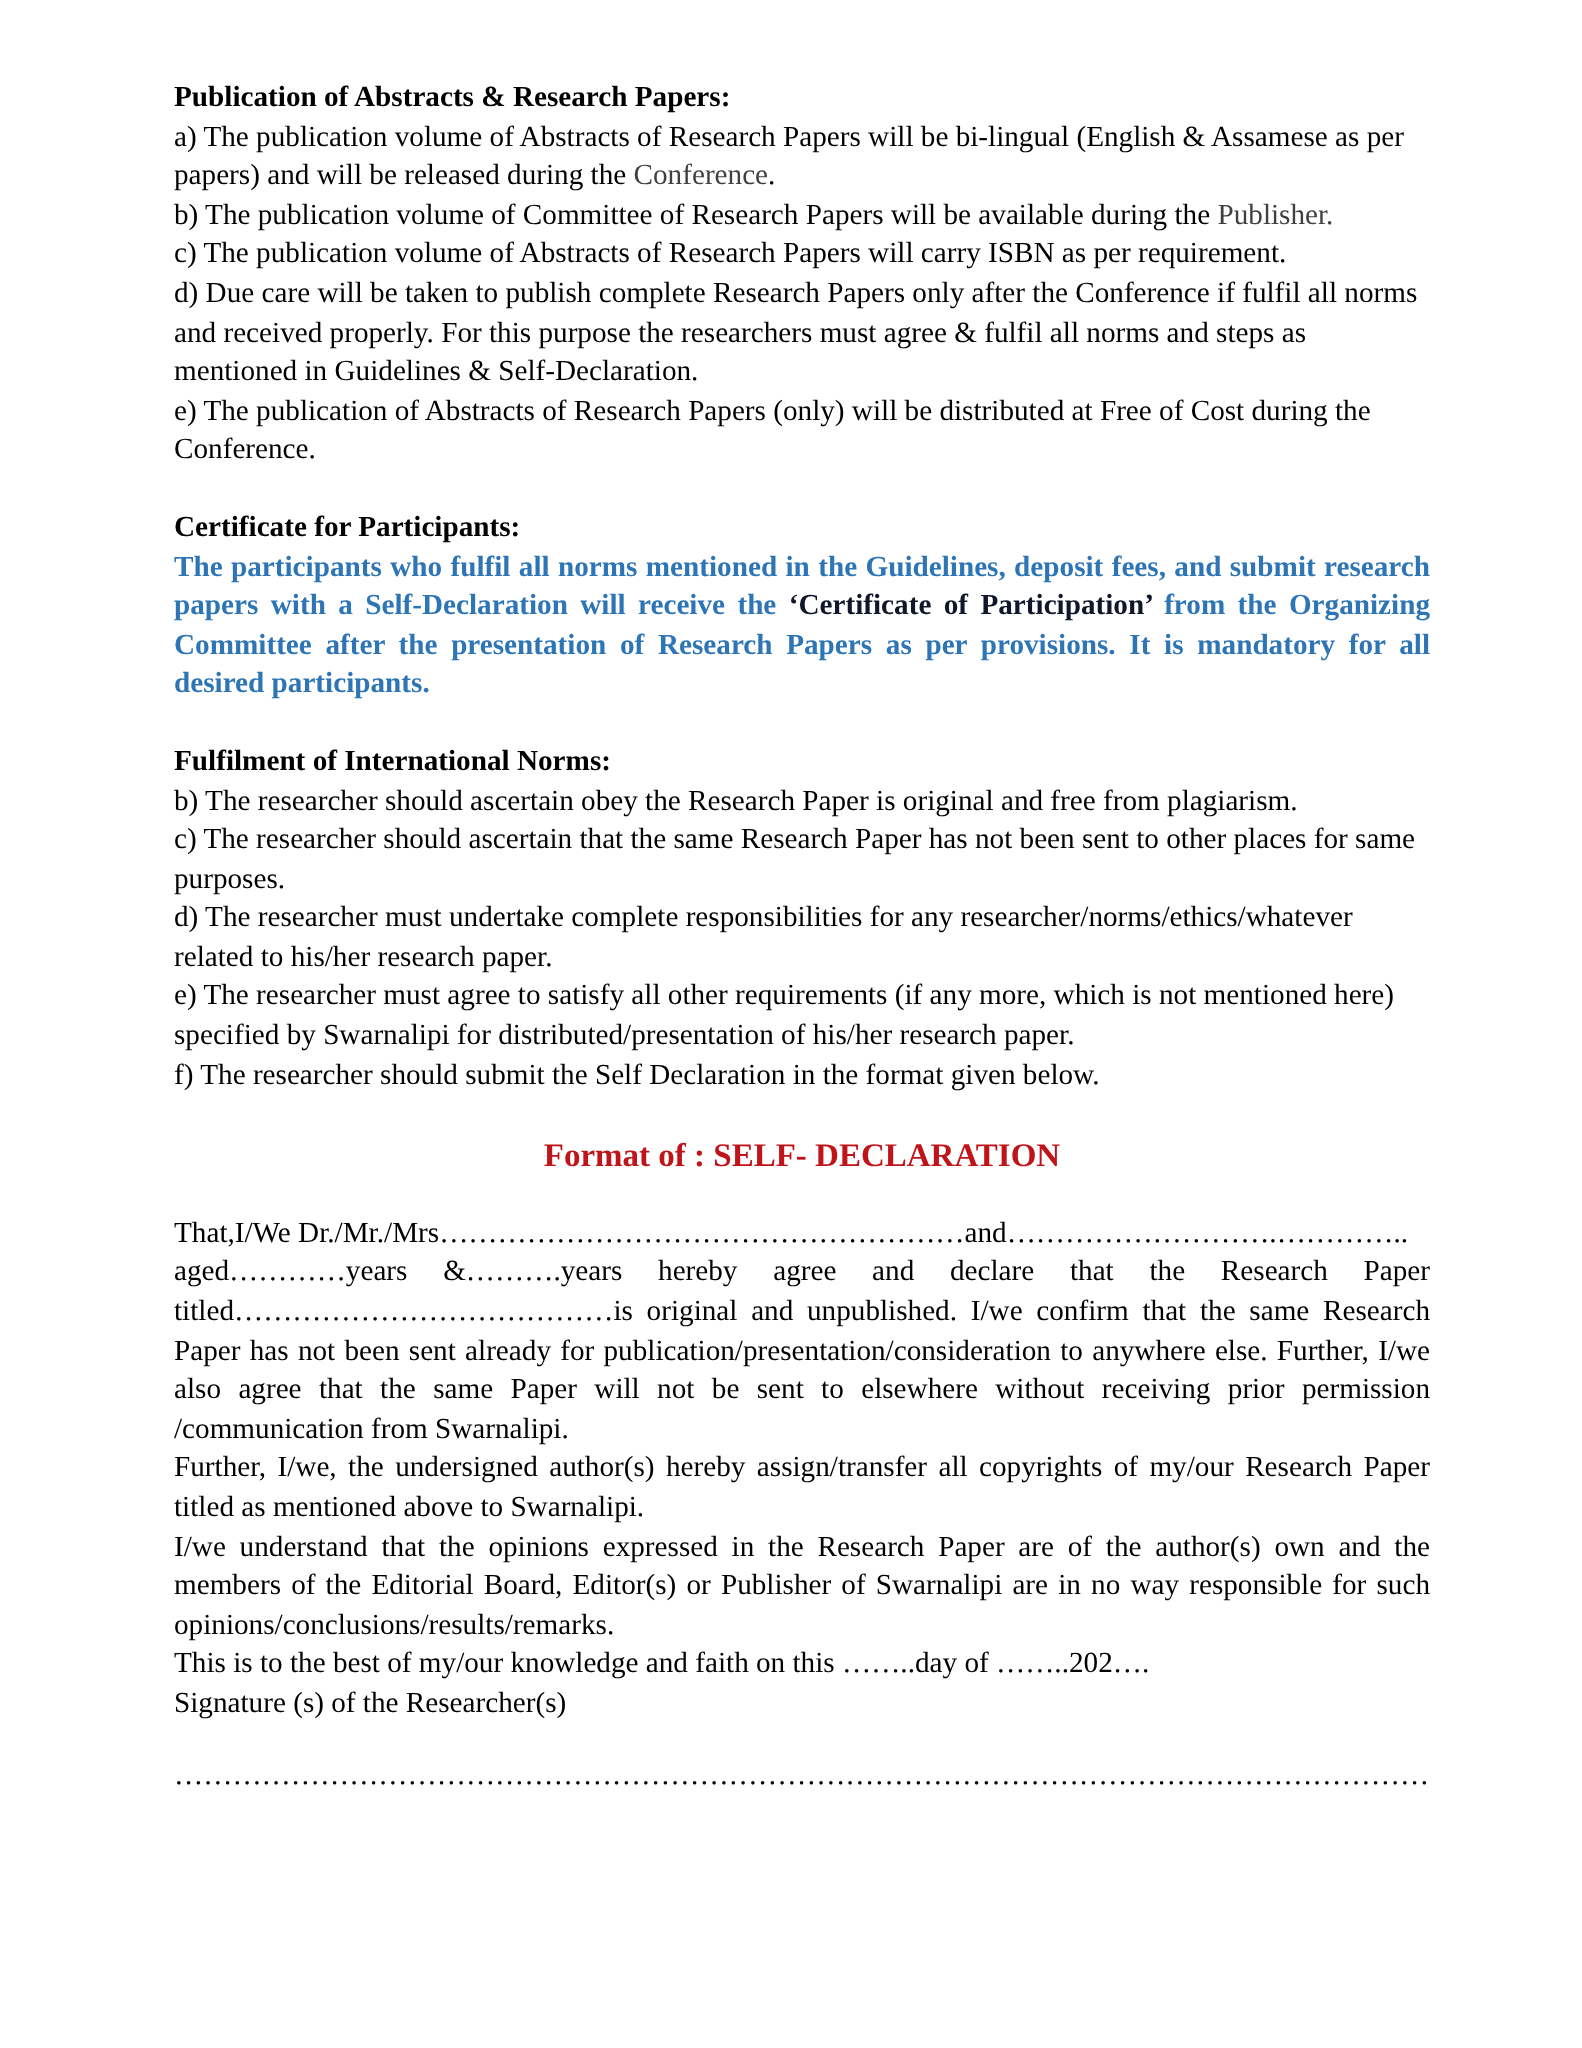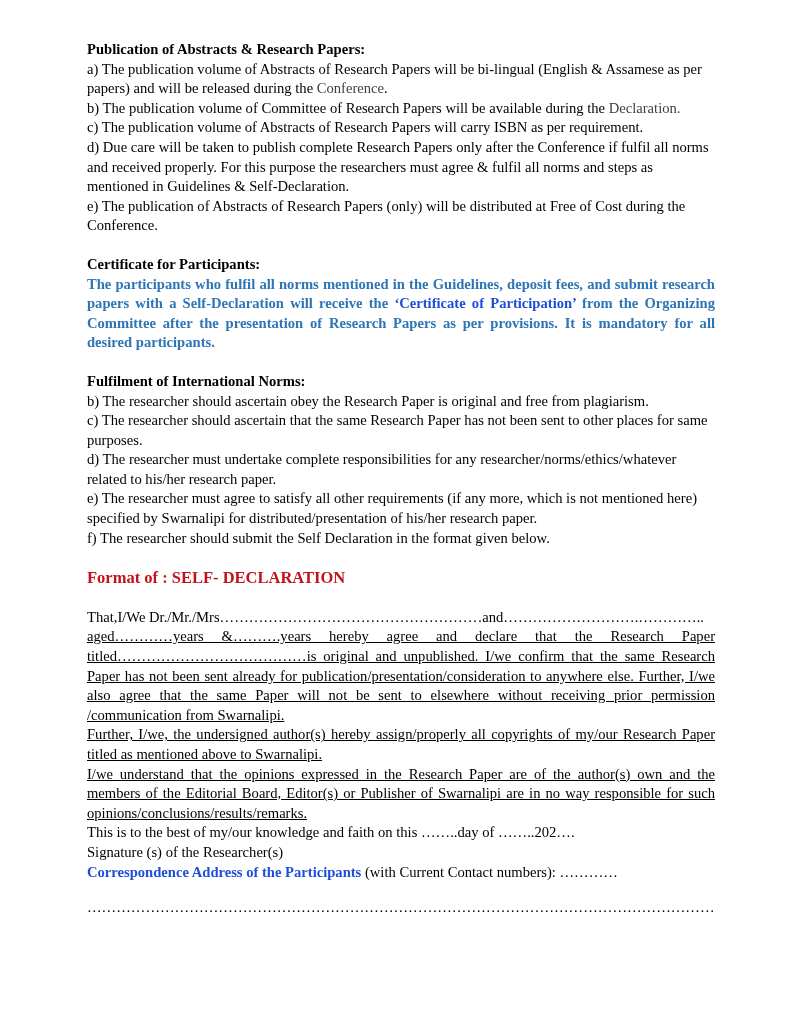--- a/index.html
+++ b/index.html
@@ -3,38 +3,38 @@
 <meta charset="utf-8">
 <style>
   html, body { margin: 0; padding: 0; background: #ffffff; }
   body {
     width: 791px; height: 1024px; overflow: hidden; position: relative;
     font-family: "Liberation Serif", "DejaVu Serif", serif;
     color: #000; font-size: 14.6px; line-height: 19.6px;
   }
   .page { position: absolute; left: 87px; top: 40px; width: 628px; }
   .h-red { color: #000000; font-weight: bold; }
-  .h-format { color: #c0141b; font-weight: bold; font-size: 16.5px; margin-top: 20px; margin-bottom: 20px; }
+  .h-format { color: #c0141b; font-weight: bold; font-size: 16.5px; margin-top: 20px; margin-bottom: 20px; text-align: center; }
   .blue { color: #404040; }
   .blue-bold { color: #2e75b6; font-weight: bold; text-align: justify; }
-  .red-bold { color: #1d4ed8; font-weight: bold; }
+  .red-bold { color: #0f172a; font-weight: bold; }
   .section { margin-bottom: 19px; }
   p { margin: 0; }
-  .justify { text-align: justify; text-decoration: underline; }
+  .justify { text-align: justify; }
   .dots-line { white-space: nowrap; overflow: hidden; margin-top: 16px; }
 </style>
 </head>
 <body>
 
 <div class="page">
 
   <div class="section">
     <p class="h-red">Publication of Abstracts &amp; Research Papers:</p>
     <p><span>a) The publication volume of Abstracts of Research Papers will be bi-lingual (English &amp; Assamese as per papers) and will be released during the </span><span class="blue">Conference</span><span>.</span></p>
-    <p><span>b) The publication volume of Committee of Research Papers will be available during the </span><span class="blue">Declaration.</span></p>
+    <p><span>b) The publication volume of Committee of Research Papers will be available during the </span><span class="blue">Publisher.</span></p>
     <p>c) The publication volume of Abstracts of Research Papers will carry ISBN as per requirement.</p>
     <p>d) Due care will be taken to publish complete Research Papers only after the Conference if fulfil all norms and received properly. For this purpose the researchers must agree &amp; fulfil all norms and steps as mentioned in Guidelines &amp; Self-Declaration.</p>
     <p>e) The publication of Abstracts of Research Papers (only) will be distributed at Free of Cost during the Conference.</p>
   </div>
 
   <div class="section">
     <p class="h-red">Certificate for Participants:</p>
     <p class="blue-bold"><span>The participants who fulfil all norms mentioned in the Guidelines, deposit fees, and submit research papers with a Self-Declaration will receive the </span><span class="red-bold">‘Certificate of Participation’</span><span> from the Organizing Committee after the presentation of Research Papers as per provisions. It is mandatory for all desired participants.</span></p>
   </div>
 
@@ -45,21 +45,20 @@
     <p>d) The researcher must undertake complete responsibilities for any researcher/norms/ethics/whatever related to his/her research paper.</p>
     <p>e) The researcher must agree to satisfy all other requirements (if any more, which is not mentioned here) specified by Swarnalipi for distributed/presentation of his/her research paper.</p>
     <p>f) The researcher should submit the Self Declaration in the format given below.</p>
   </div>
 
   <p class="h-format">Format  of : SELF- DECLARATION</p>
 
   <div>
     <p class="dots-line">That,I/We Dr./Mr./Mrs………………………………………………and……………………….…………..</p>
     <p class="justify">aged…………years &amp;……….years hereby agree and declare that the Research Paper titled…………………………………is original and unpublished. I/we confirm that the same Research Paper has not been sent already for publication/presentation/consideration to anywhere else. Further, I/we also agree that the same Paper will not be sent to elsewhere without receiving prior permission /communication from Swarnalipi.</p>
-    <p class="justify">Further, I/we, the undersigned author(s) hereby assign/properly all copyrights of my/our Research Paper titled as mentioned above to Swarnalipi.</p>
+    <p class="justify">Further, I/we, the undersigned author(s) hereby assign/transfer all copyrights of my/our Research Paper titled as mentioned above to Swarnalipi.</p>
     <p class="justify">I/we understand that the opinions expressed in the Research Paper are of the author(s) own and the members of the Editorial Board, Editor(s) or Publisher of Swarnalipi are in no way responsible for such opinions/conclusions/results/remarks.</p>
     <p>This is to the best of my/our knowledge and faith on this ……..day of ……..202….</p>
     <p>Signature (s) of the Researcher(s)</p>
-    <p><span class="red-bold">Correspondence Address of the Participants</span><span> (with Current Contact numbers): …………</span></p>
     <p class="dots-line">……………………………………………………………………………………………………………………..</p>
   </div>
 
 </div>
 
 </body></html>

